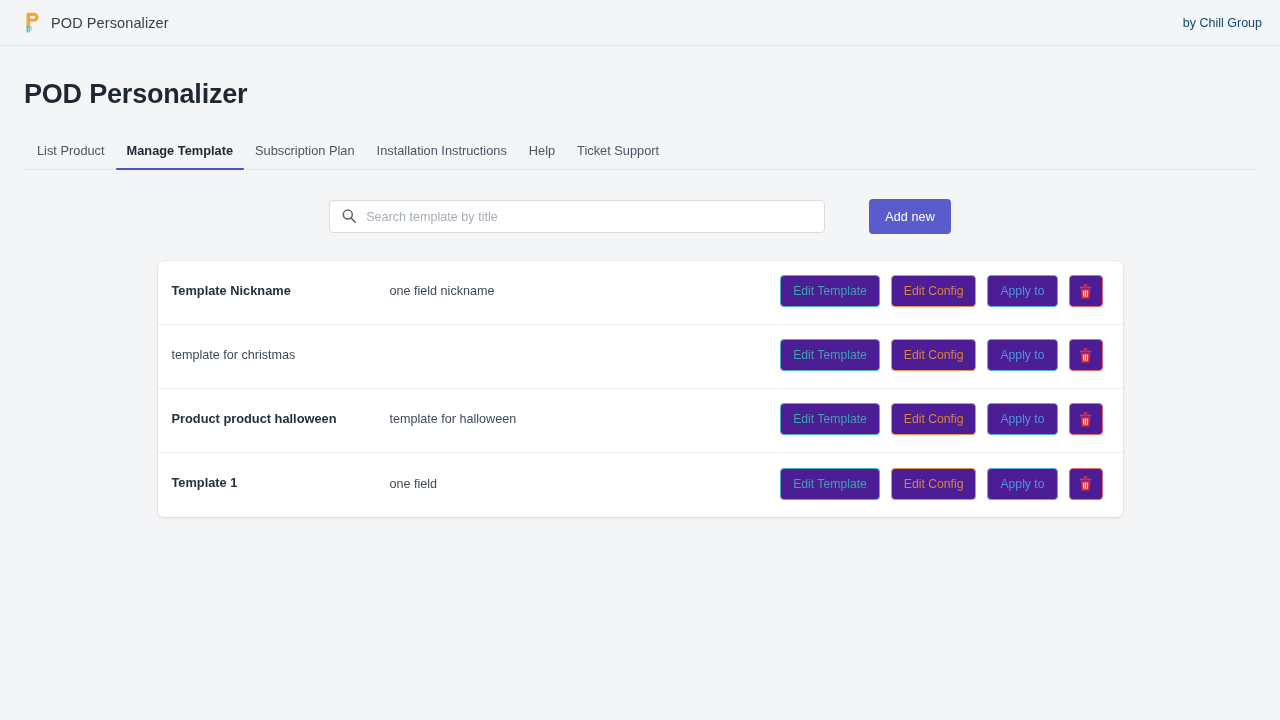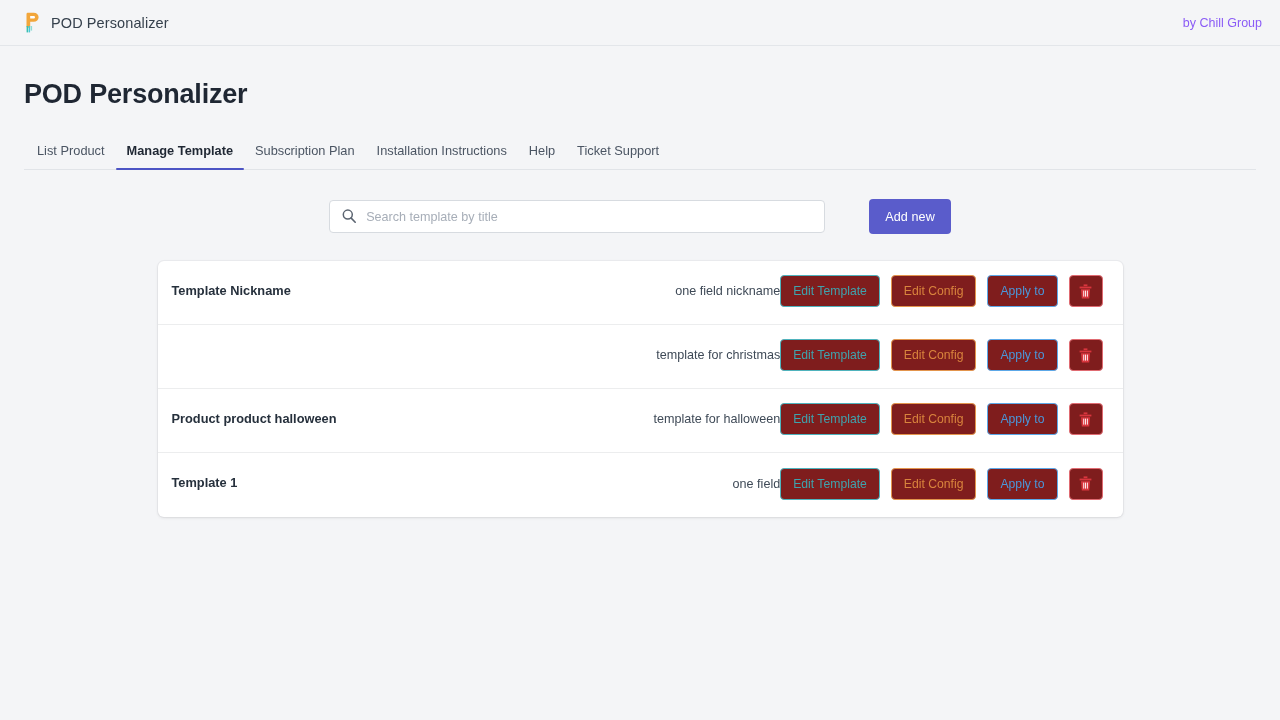--- a/index.html
+++ b/index.html
@@ -37,21 +37,21 @@
     display: block;
   }
   .brand-name {
     font-size: 14.5px;
     color: #36414d;
     letter-spacing: .1px;
   }
   .byline {
     margin-left: auto;
     font-size: 12.5px;
-    color: #8b5cf6;
+    color: #0c4a6e;
   }
 
   
   .page {
     padding: 0 24px;
   }
   .page-title {
     font-size: 27px;
     font-weight: 600;
     color: #1f2733;
@@ -160,31 +160,30 @@
     font-size: 12.8px;
     font-weight: 600;
     color: #26303c;
     line-height: 1.42;
     padding-left: 0;
   }
   .cell-desc {
     flex: 1;
     font-size: 12.6px;
     color: #3f4a57;
-    text-align: right;
   }
   .cell-actions {
     display: flex;
     align-items: center;
     gap: 11px;
   }
 
   .btn {
     height: 32px;
-    background: #7f1d1d;
+    background: #4c1d95;
     border-radius: 4px;
     font-size: 12.2px;
     font-family: "Liberation Sans", sans-serif;
     cursor: pointer;
     display: inline-flex;
     align-items: center;
     justify-content: center;
     padding: 0 12px;
     white-space: nowrap;
   }

